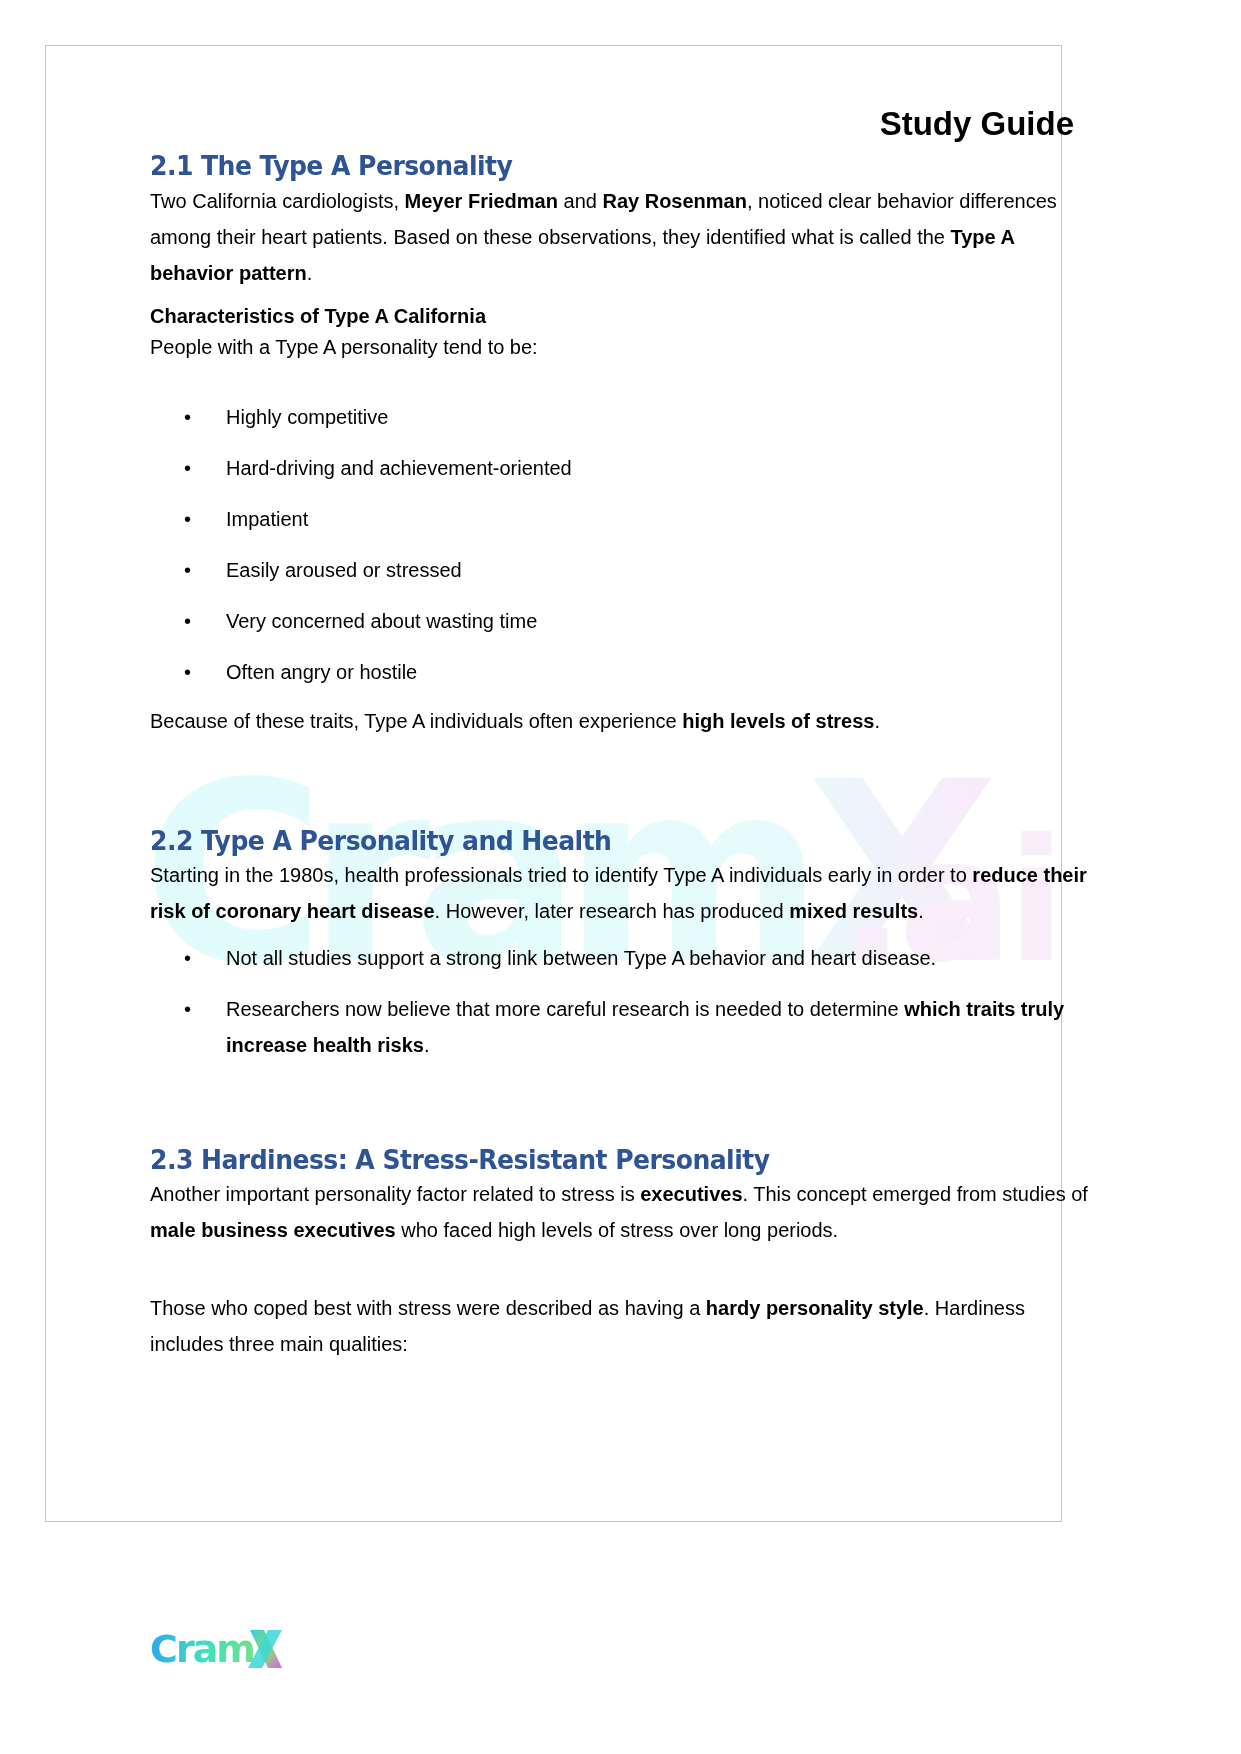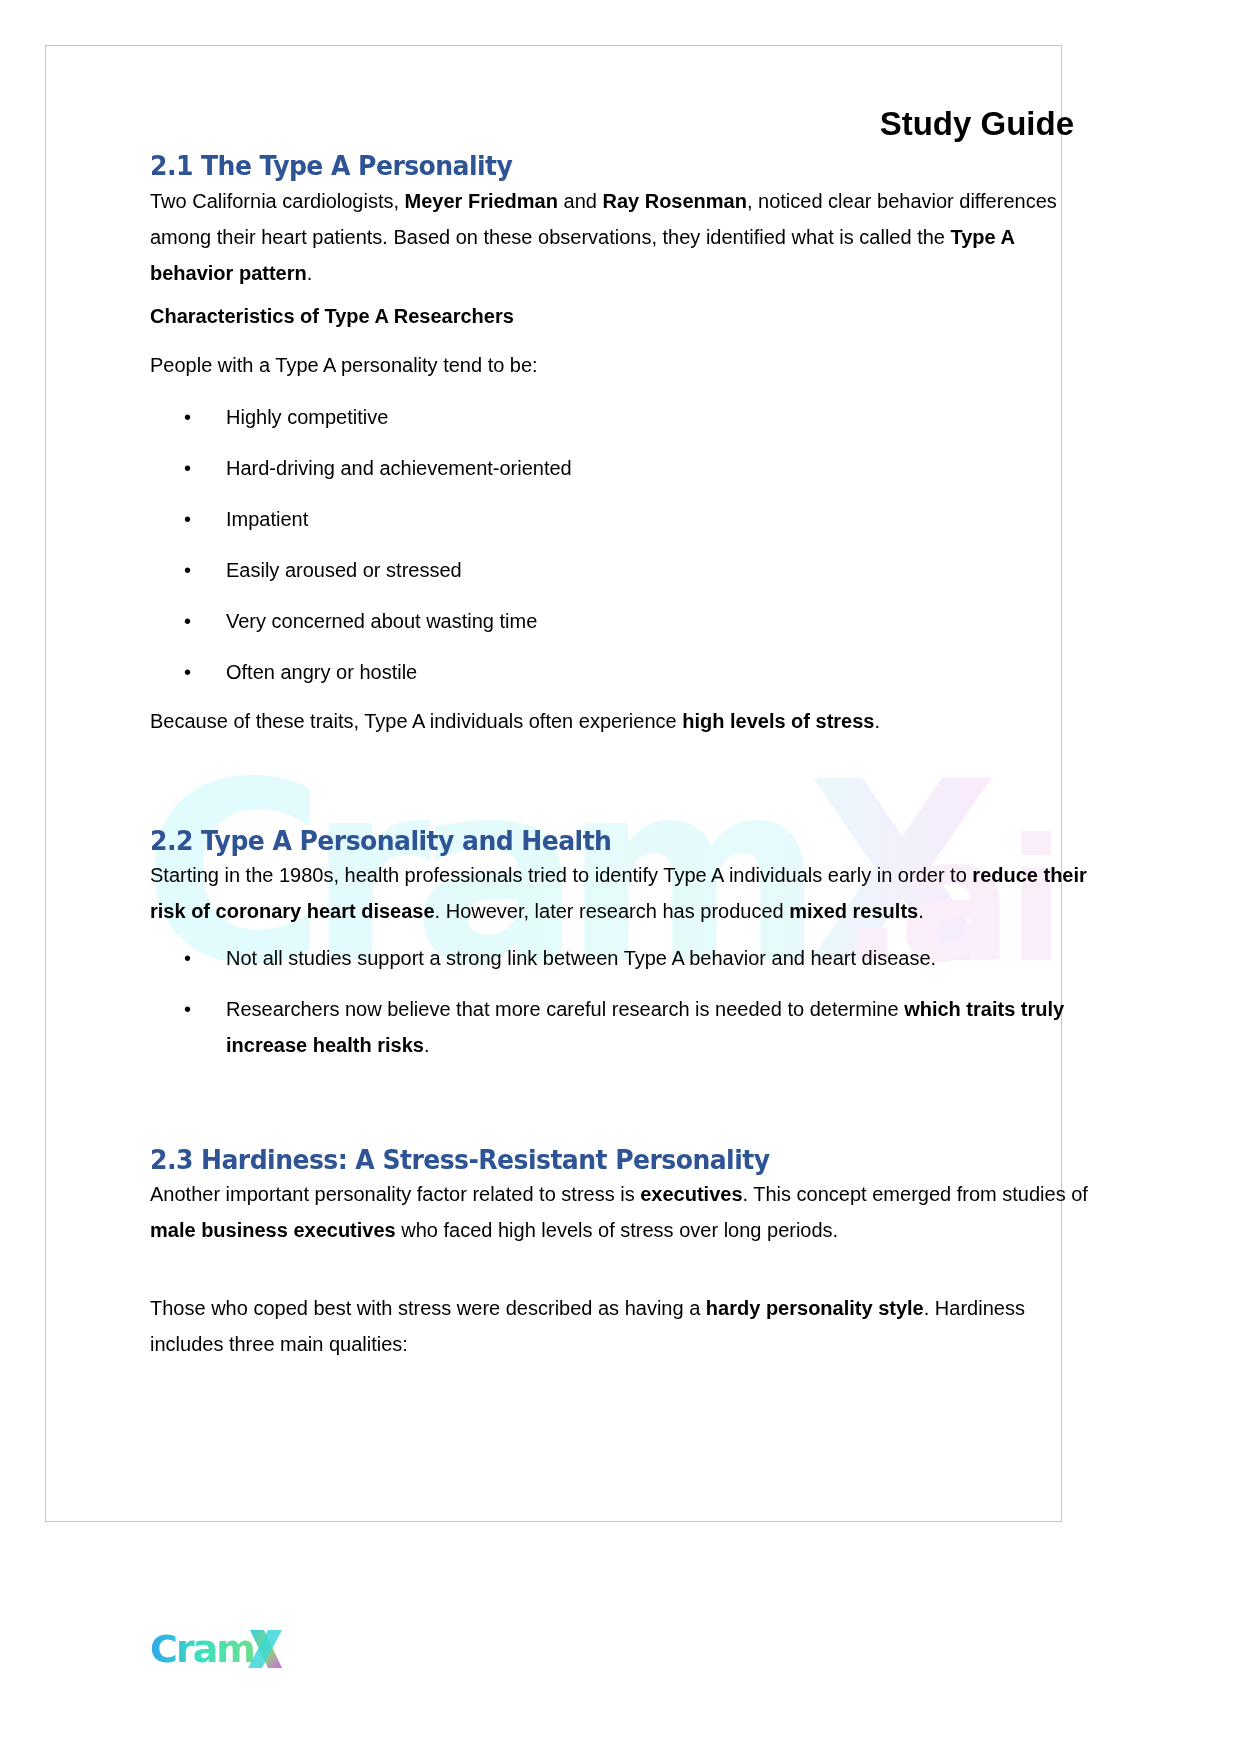--- a/index.html
+++ b/index.html
@@ -39,23 +39,23 @@
   <text x="690" y="205" font-family="DejaVu Sans, sans-serif" font-weight="bold" font-size="170" fill="#fbeefb" letter-spacing="-6">.ai</text>
 </svg>
 
 <div class="content">
   <h1 class="doc-title">Study Guide</h1>
 
   <h2 class="sec" style="top:149px">2.1 The Type A Personality</h2>
 
   <p class="body" style="top:183px"><span>Two California cardiologists, </span><b>Meyer Friedman</b><span> and </span><b>Ray Rosenman</b><span>, noticed clear behavior differences among their heart patients. Based on these observations, they identified what is called the </span><b>Type A behavior pattern</b><span>.</span></p>
 
-  <div class="sub" style="top:298px">Characteristics of Type A Researchers</div>
+  <div class="sub" style="top:298px">Characteristics of Type A California</div>
 
-  <p class="body" style="top:347px">People with a Type A personality tend to be:</p>
+  <p class="body" style="top:329px">People with a Type A personality tend to be:</p>
 
   <ul class="bullets" style="top:399px">
     <li style="margin-bottom:15px"><span class="dot">•</span><span>Highly competitive</span></li>
     <li style="margin-bottom:15px"><span class="dot">•</span><span>Hard-driving and achievement-oriented</span></li>
     <li style="margin-bottom:15px"><span class="dot">•</span><span>Impatient</span></li>
     <li style="margin-bottom:15px"><span class="dot">•</span><span>Easily aroused or stressed</span></li>
     <li style="margin-bottom:15px"><span class="dot">•</span><span>Very concerned about wasting time</span></li>
     <li><span class="dot">•</span><span>Often angry or hostile</span></li>
   </ul>
 

